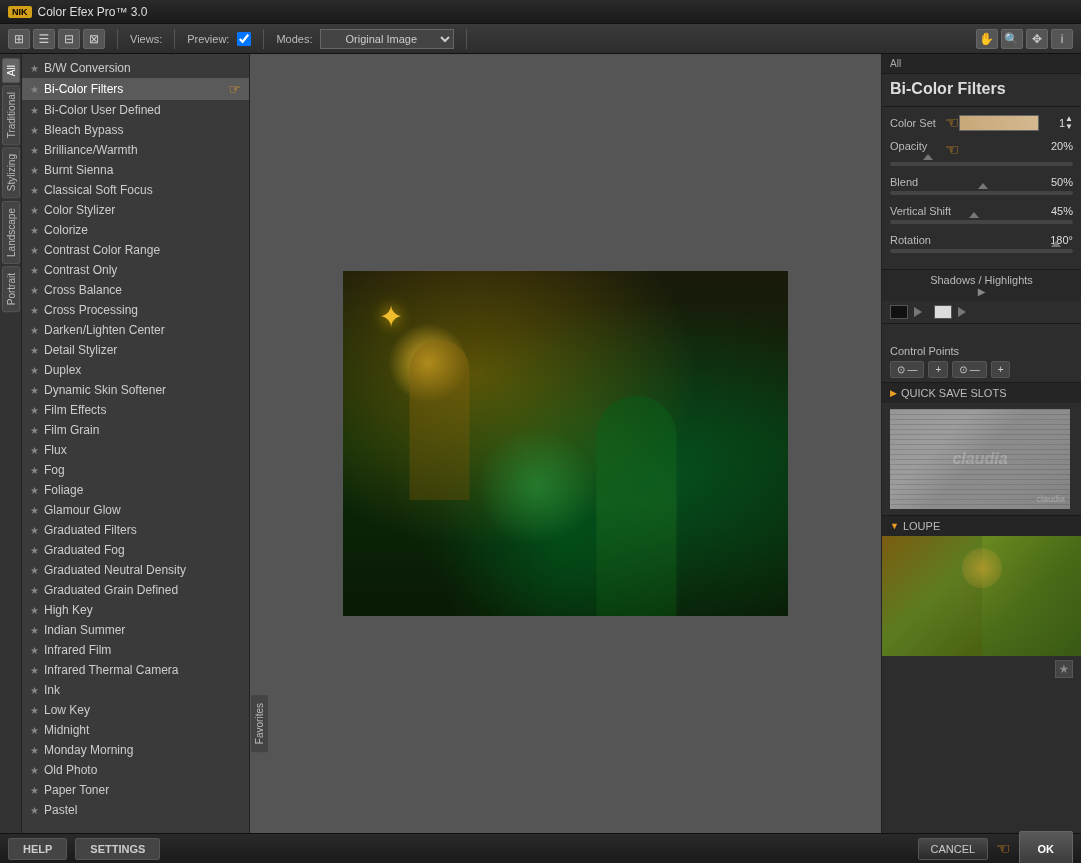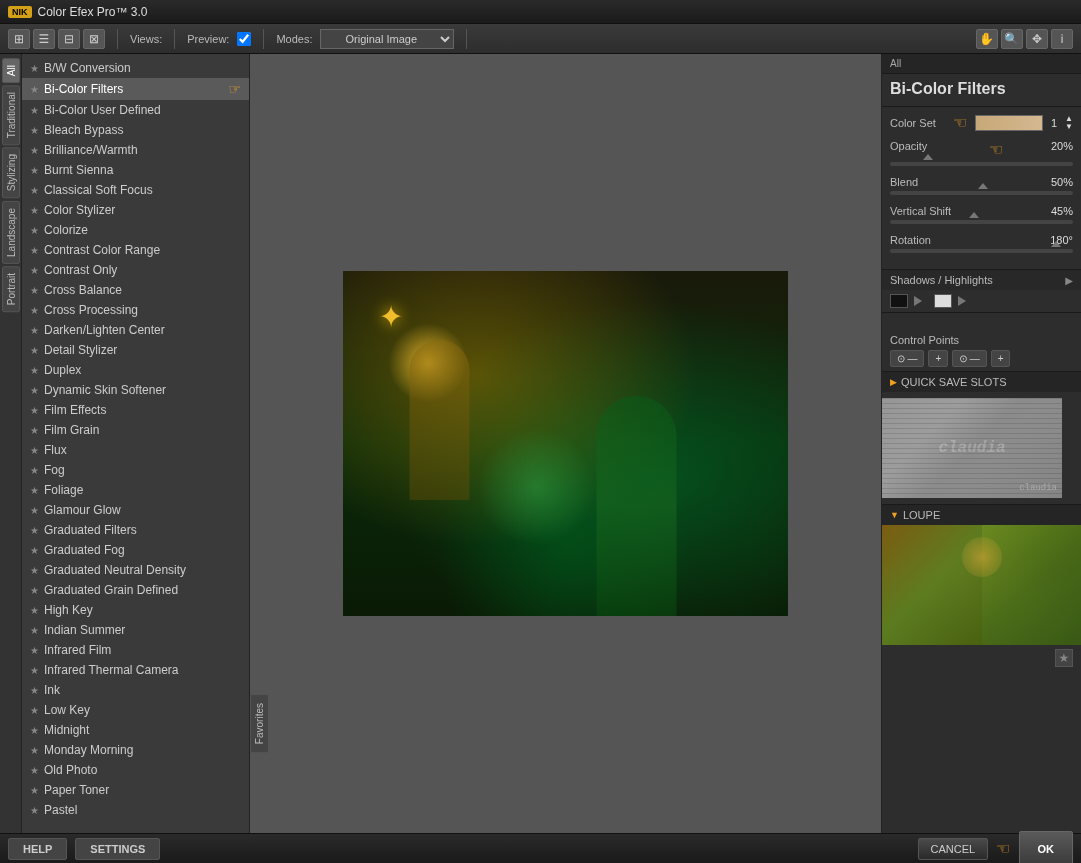--- a/index.html
+++ b/index.html
@@ -267,21 +267,21 @@
     }
 
     .rp-section {
       padding: 6px 8px;
       border-bottom: 1px solid #1a1a1a;
     }
     .rp-row {
       display: flex;
       align-items: center;
       margin-bottom: 8px;
-      gap: 8px;
+      gap: 0;
     }
     .rp-label {
       color: #bbb;
       font-size: 11px;
       min-width: 55px;
     }
     .rp-value {
       color: #ddd;
       font-size: 11px;
       margin-left: auto;
@@ -291,21 +291,20 @@
       height: 16px;
       background: linear-gradient(to right, #c8a878, #d4b890);
       border: 1px solid #666;
     }
     .rp-slider-row {
       margin-bottom: 10px;
     }
     .rp-slider-header {
       display: flex;
       margin-bottom: 3px;
-      gap: 44px;
     }
 
     
     .sh-row {
       display: flex;
       align-items: center;
       gap: 6px;
       padding: 4px 8px;
     }
     .sh-box {
@@ -361,22 +360,21 @@
       background: #252525;
       padding: 4px 8px;
       font-size: 11px;
       color: #bbb;
       display: flex;
       align-items: center;
       gap: 4px;
       cursor: pointer;
     }
     .qs-content {
-      padding: 6px 0;
-      font-family: Liberation Mono, monospace;
+      padding: 6px 8px;
     }
     .qs-thumbnail {
       width: 180px;
       height: 100px;
       background: linear-gradient(135deg, #888 0%, #aaa 30%, #999 60%, #777 100%);
       position: relative;
       display: flex;
       align-items: center;
       justify-content: center;
     }
@@ -790,21 +788,21 @@
           <span class="rp-label">Rotation</span>
           <span class="rp-value">180°</span>
         </div>
         <div class="slider-full">
           <div class="slider-triangle" style="left:88%;"></div>
         </div>
       </div>
     </div>
 
     <div style="border-bottom:1px solid #1a1a1a;">
-      <div style="display:flex;align-items:center;justify-content:space-between;padding:4px 8px;background:#282828;">
+      <div style="display:flex;align-items:center;justify-content:space-between;padding:4px 8px;background:#282828;flex-direction:column;">
         <span style="font-size:11px;color:#bbb;">Shadows / Highlights</span>
         <span style="color:#888;font-size:10px;">▶</span>
       </div>
       <div class="sh-row">
         <div class="sh-box"></div>
         <div class="sh-arrow"></div>
         <div class="sh-box white"></div>
         <div class="sh-arrow"></div>
       </div>
     </div>

